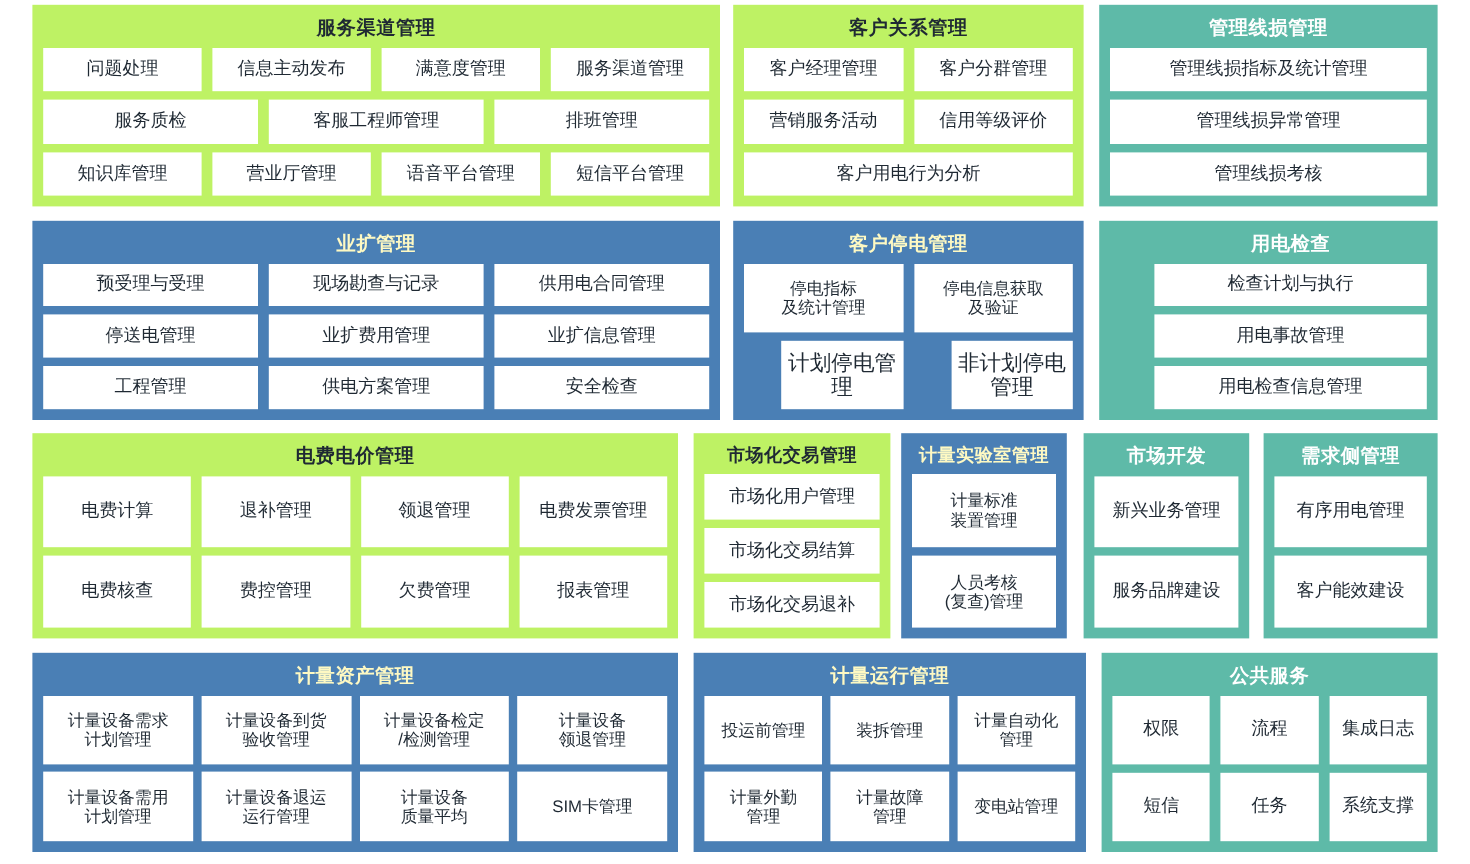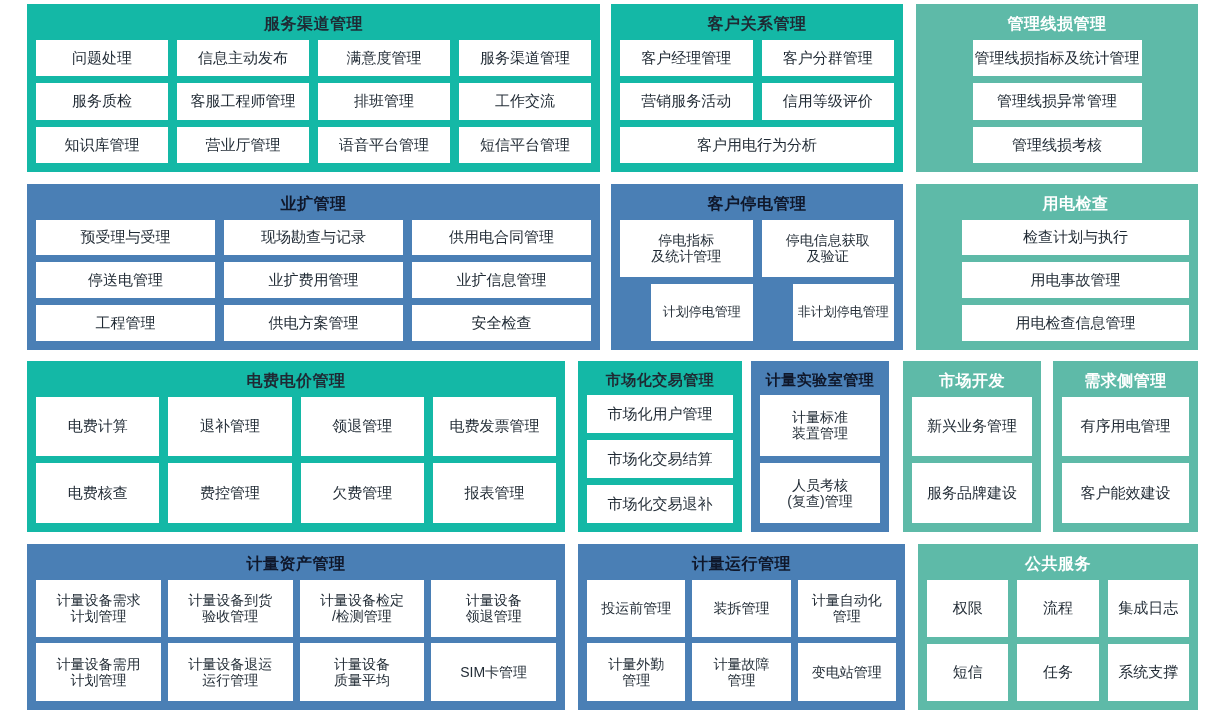--- a/index.html
+++ b/index.html
@@ -18,53 +18,53 @@
   .r1 { height: 168px; margin-bottom: 12px; }
   .r2 { height: 166px; margin-bottom: 11px; }
   .r3 { height: 171px; margin-bottom: 12px; }
   .r4 { height: 166px; }
 
   .panel {
     display: flex; flex-direction: column;
     padding: 7px 9px 9px 9px;
     overflow: hidden;
   }
-  .panel.light { background: #14b8a6; }
+  .panel.light { background: #bef264; }
   .panel.blue  { background: #4a7fb5; }
   .panel.teal  { background: #5ebaa8; }
 
   .p-title {
     text-align: center;
     font-weight: bold;
     font-size: 16px;
     line-height: 1.35;
     letter-spacing: 0.5px;
     padding: 2px 0 5px 0;
     flex: 0 0 auto;
   }
   .panel.light .p-title { color: #1f2933; }
-  .panel.blue  .p-title { color: #0f172a; }
+  .panel.blue  .p-title { color: #fef9c3; }
   .panel.teal  .p-title { color: #ffffff; }
   .p-title.small { font-size: 15px; }
 
   .grid { flex: 1 1 auto; display: flex; flex-direction: column; gap: 7px; }
   .grow { display: flex; gap: 9px; flex: 1 1 0; }
   .cell {
     flex: 1 1 0;
     background: #ffffff;
     color: #1f2933;
     display: flex; align-items: center; justify-content: center;
     text-align: center;
     font-size: 15px;
     line-height: 1.2;
     white-space: pre-line;
     padding: 1px 2px;
   }
   .cell.two { font-size: 14px; line-height: 1.15; }
-  .cell.tight { font-size: 13px; line-height: 1.12; margin-left: 31px; }
+  .cell.tight { font-size: 18px; line-height: 1.12; margin-left: 31px; }
   .gap-s { gap: 7px; }
   .gap-xs { gap: 6px; }
 </style>
 </head>
 <body>
 
 <div id="board">
 
   <div class="row r1">
 
@@ -74,21 +74,20 @@
         <div class="grow">
           <div class="cell">问题处理</div>
           <div class="cell">信息主动发布</div>
           <div class="cell">满意度管理</div>
           <div class="cell">服务渠道管理</div>
         </div>
         <div class="grow">
           <div class="cell">服务质检</div>
           <div class="cell">客服工程师管理</div>
           <div class="cell">排班管理</div>
-          <div class="cell">工作交流</div>
         </div>
         <div class="grow">
           <div class="cell">知识库管理</div>
           <div class="cell">营业厅管理</div>
           <div class="cell">语音平台管理</div>
           <div class="cell">短信平台管理</div>
         </div>
       </div>
     </div>
 
@@ -102,21 +101,21 @@
         <div class="grow">
           <div class="cell">营销服务活动</div>
           <div class="cell">信用等级评价</div>
         </div>
         <div class="grow">
           <div class="cell">客户用电行为分析</div>
         </div>
       </div>
     </div>
 
-    <div class="panel teal" style="flex:1 1 auto;align-items:center;">
+    <div class="panel teal" style="flex:1 1 auto;">
       <div class="p-title">管理线损管理</div>
       <div class="grid">
         <div class="grow">
           <div class="cell">管理线损指标及统计管理</div>
         </div>
         <div class="grow">
           <div class="cell">管理线损异常管理</div>
         </div>
         <div class="grow">
           <div class="cell">管理线损考核</div>

